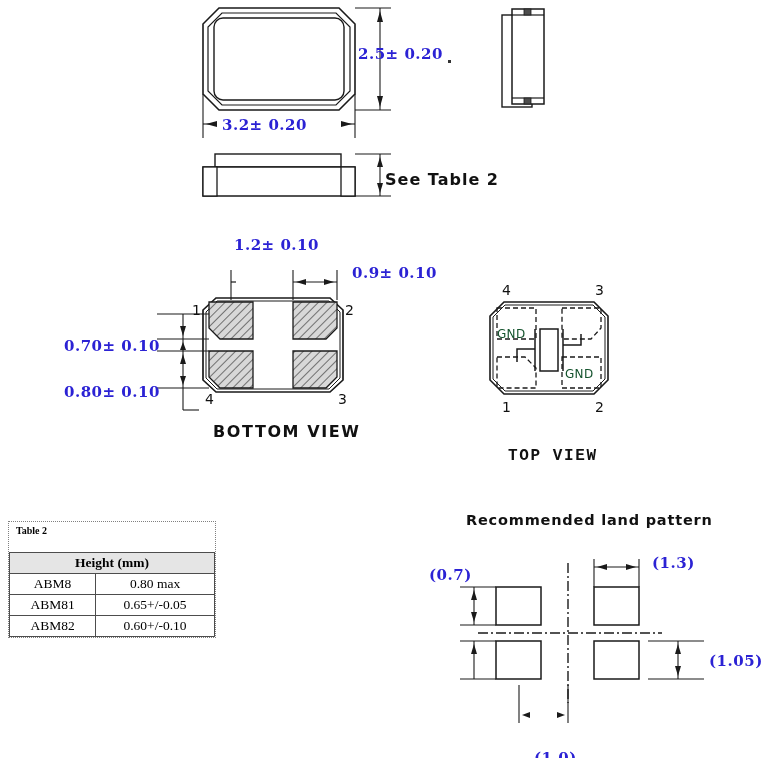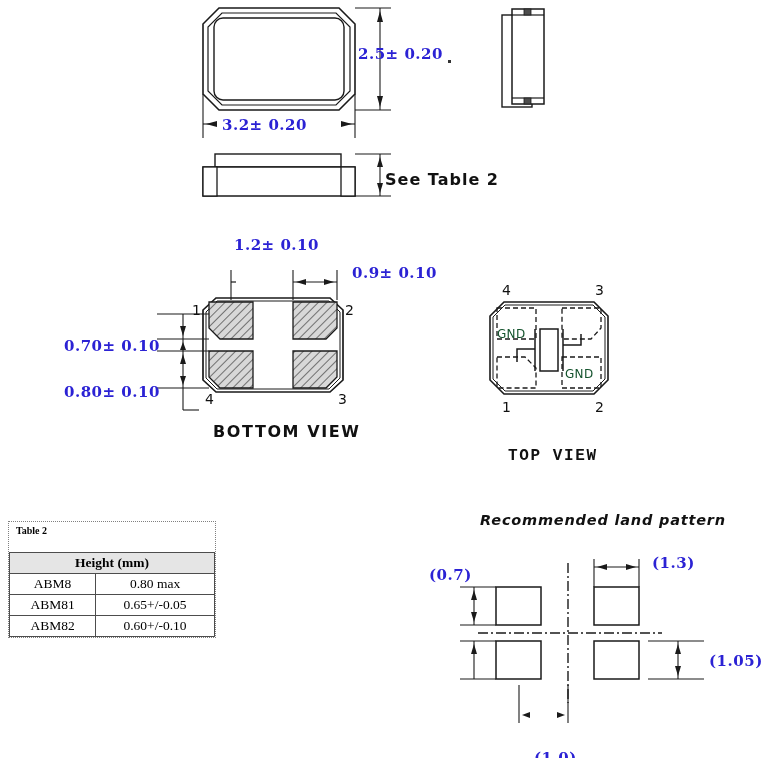--- a/index.html
+++ b/index.html
@@ -271,21 +271,21 @@
           <td>0.65+/-0.05</td>
         </tr>
         <tr>
           <td class="part">ABM82</td>
           <td>0.60+/-0.10</td>
         </tr>
       </tbody>
     </table>
   </div>
 
-  <div class="cad cad-title" style="left:480px; top:513px;font-style:italic;">Recommended land pattern</div>
+  <div class="cad cad-title" style="left:466px; top:513px;">Recommended land pattern</div>
 
   <svg class="abs" style="left:430px; top:545px;" width="346" height="200">
 
     <rect x="66" y="42" width="45" height="38" fill="#ffffff" stroke="#1a1a1a" stroke-width="1.5"></rect>
     <rect x="164" y="42" width="45" height="38" fill="#ffffff" stroke="#1a1a1a" stroke-width="1.5"></rect>
     <rect x="66" y="96" width="45" height="38" fill="#ffffff" stroke="#1a1a1a" stroke-width="1.5"></rect>
     <rect x="164" y="96" width="45" height="38" fill="#ffffff" stroke="#1a1a1a" stroke-width="1.5"></rect>
 
     <line x1="138" y1="18" x2="138" y2="158" stroke="#1a1a1a" stroke-width="1.4" stroke-dasharray="10,3,2,3"></line>
     <line x1="48" y1="88" x2="232" y2="88" stroke="#1a1a1a" stroke-width="1.4" stroke-dasharray="10,3,2,3"></line>

